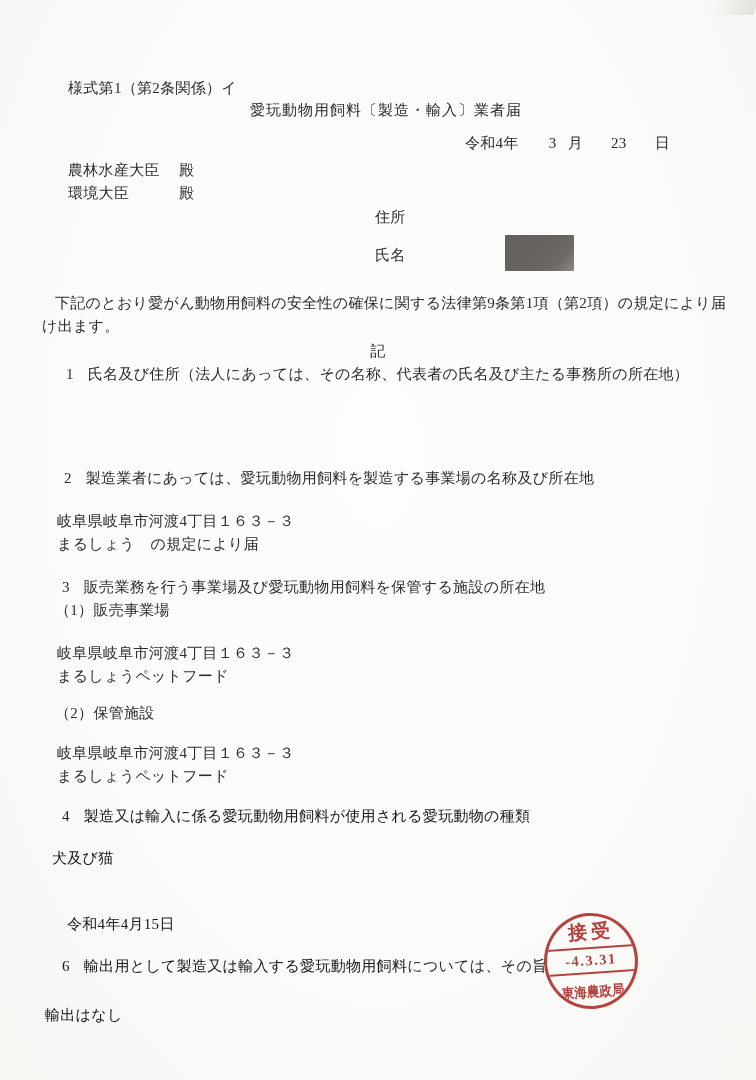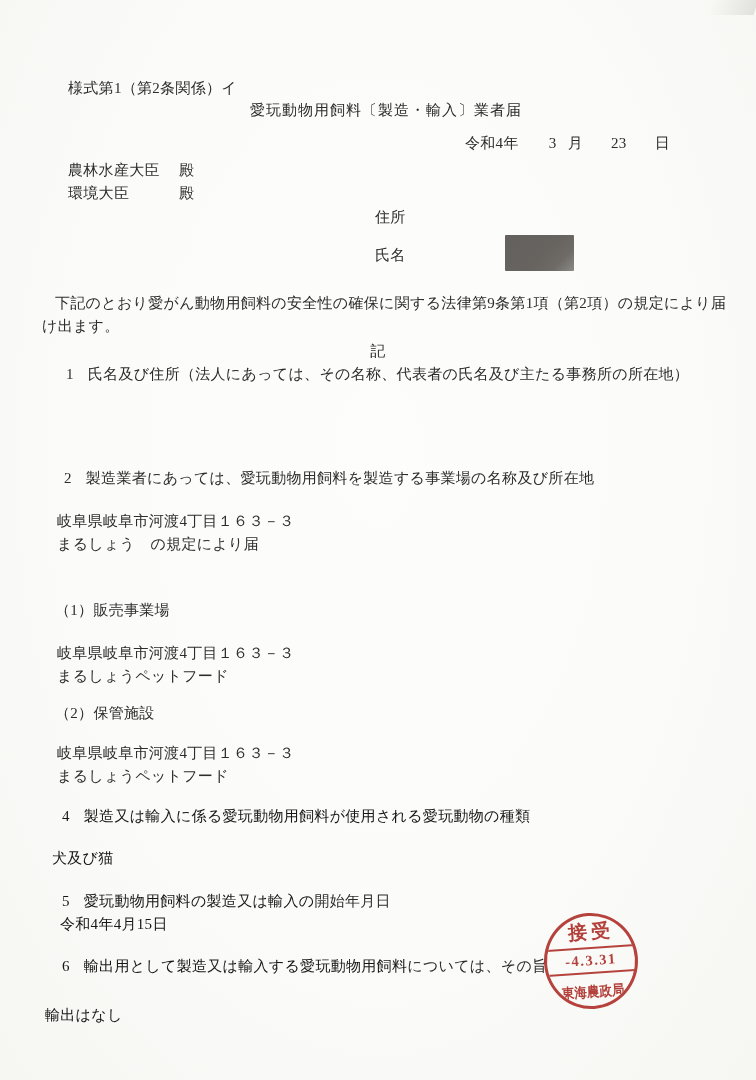--- a/index.html
+++ b/index.html
@@ -100,36 +100,36 @@
   <div class="ln" style="top:364px;left:66px">
     <span class="no">1</span><span>氏名及び住所（法人にあっては、その名称、代表者の氏名及び主たる事務所の所在地）</span>
   </div>
 
   <div class="ln" style="top:468px;left:64px">
     <span class="no">2</span><span>製造業者にあっては、愛玩動物用飼料を製造する事業場の名称及び所在地</span>
   </div>
   <div class="ln" style="top:511px;left:57px">岐阜県岐阜市河渡4丁目１６３－３</div>
   <div class="ln" style="top:534px;left:57px">まるしょう　の規定により届</div>
 
+  <div class="ln" style="top:577px;left:62px">
+    <span class="no">3</span><span>販売業務を行う事業場及び愛玩動物用飼料を保管する施設の所在地</span>
+  </div>
   <div class="ln" style="top:600px;left:55px">（1）販売事業場</div>
   <div class="ln" style="top:643px;left:57px">岐阜県岐阜市河渡4丁目１６３－３</div>
   <div class="ln" style="top:666px;left:57px">まるしょうペットフード</div>
   <div class="ln" style="top:703px;left:55px">（2）保管施設</div>
   <div class="ln" style="top:743px;left:57px">岐阜県岐阜市河渡4丁目１６３－３</div>
   <div class="ln" style="top:766px;left:57px">まるしょうペットフード</div>
 
   <div class="ln b" style="top:806px;left:62px">
     <span class="no">4</span><span>製造又は輸入に係る愛玩動物用飼料が使用される愛玩動物の種類</span>
   </div>
   <div class="ln b" style="top:848px;left:52px">犬及び猫</div>
 
-  <div class="ln" style="top:891px;left:62px">
-    <span class="no b">5</span><span class="b">愛玩動物用飼料の製造又は輸入の</span><span>開始年月日</span>
-  </div>
-  <div class="ln b" style="top:914px;left:60px">令和4年4月15日</div>
+  <div class="ln b" style="top:914px;left:67px">令和4年4月15日</div>
 
   <div class="ln" style="top:956px;left:62px">
     <span class="no b">6</span><span class="b">輸出用として製造又は輸入する愛玩動物用飼料</span><span>については、その旨</span>
   </div>
   <div class="ln b" style="top:1005px;left:45px">輸出はなし</div>
 
   <div class="stamp">
     <div class="stamp-top">接受</div>
     <div class="stamp-band">-4.3.31</div>
     <div class="stamp-bottom">東海農政局</div>

